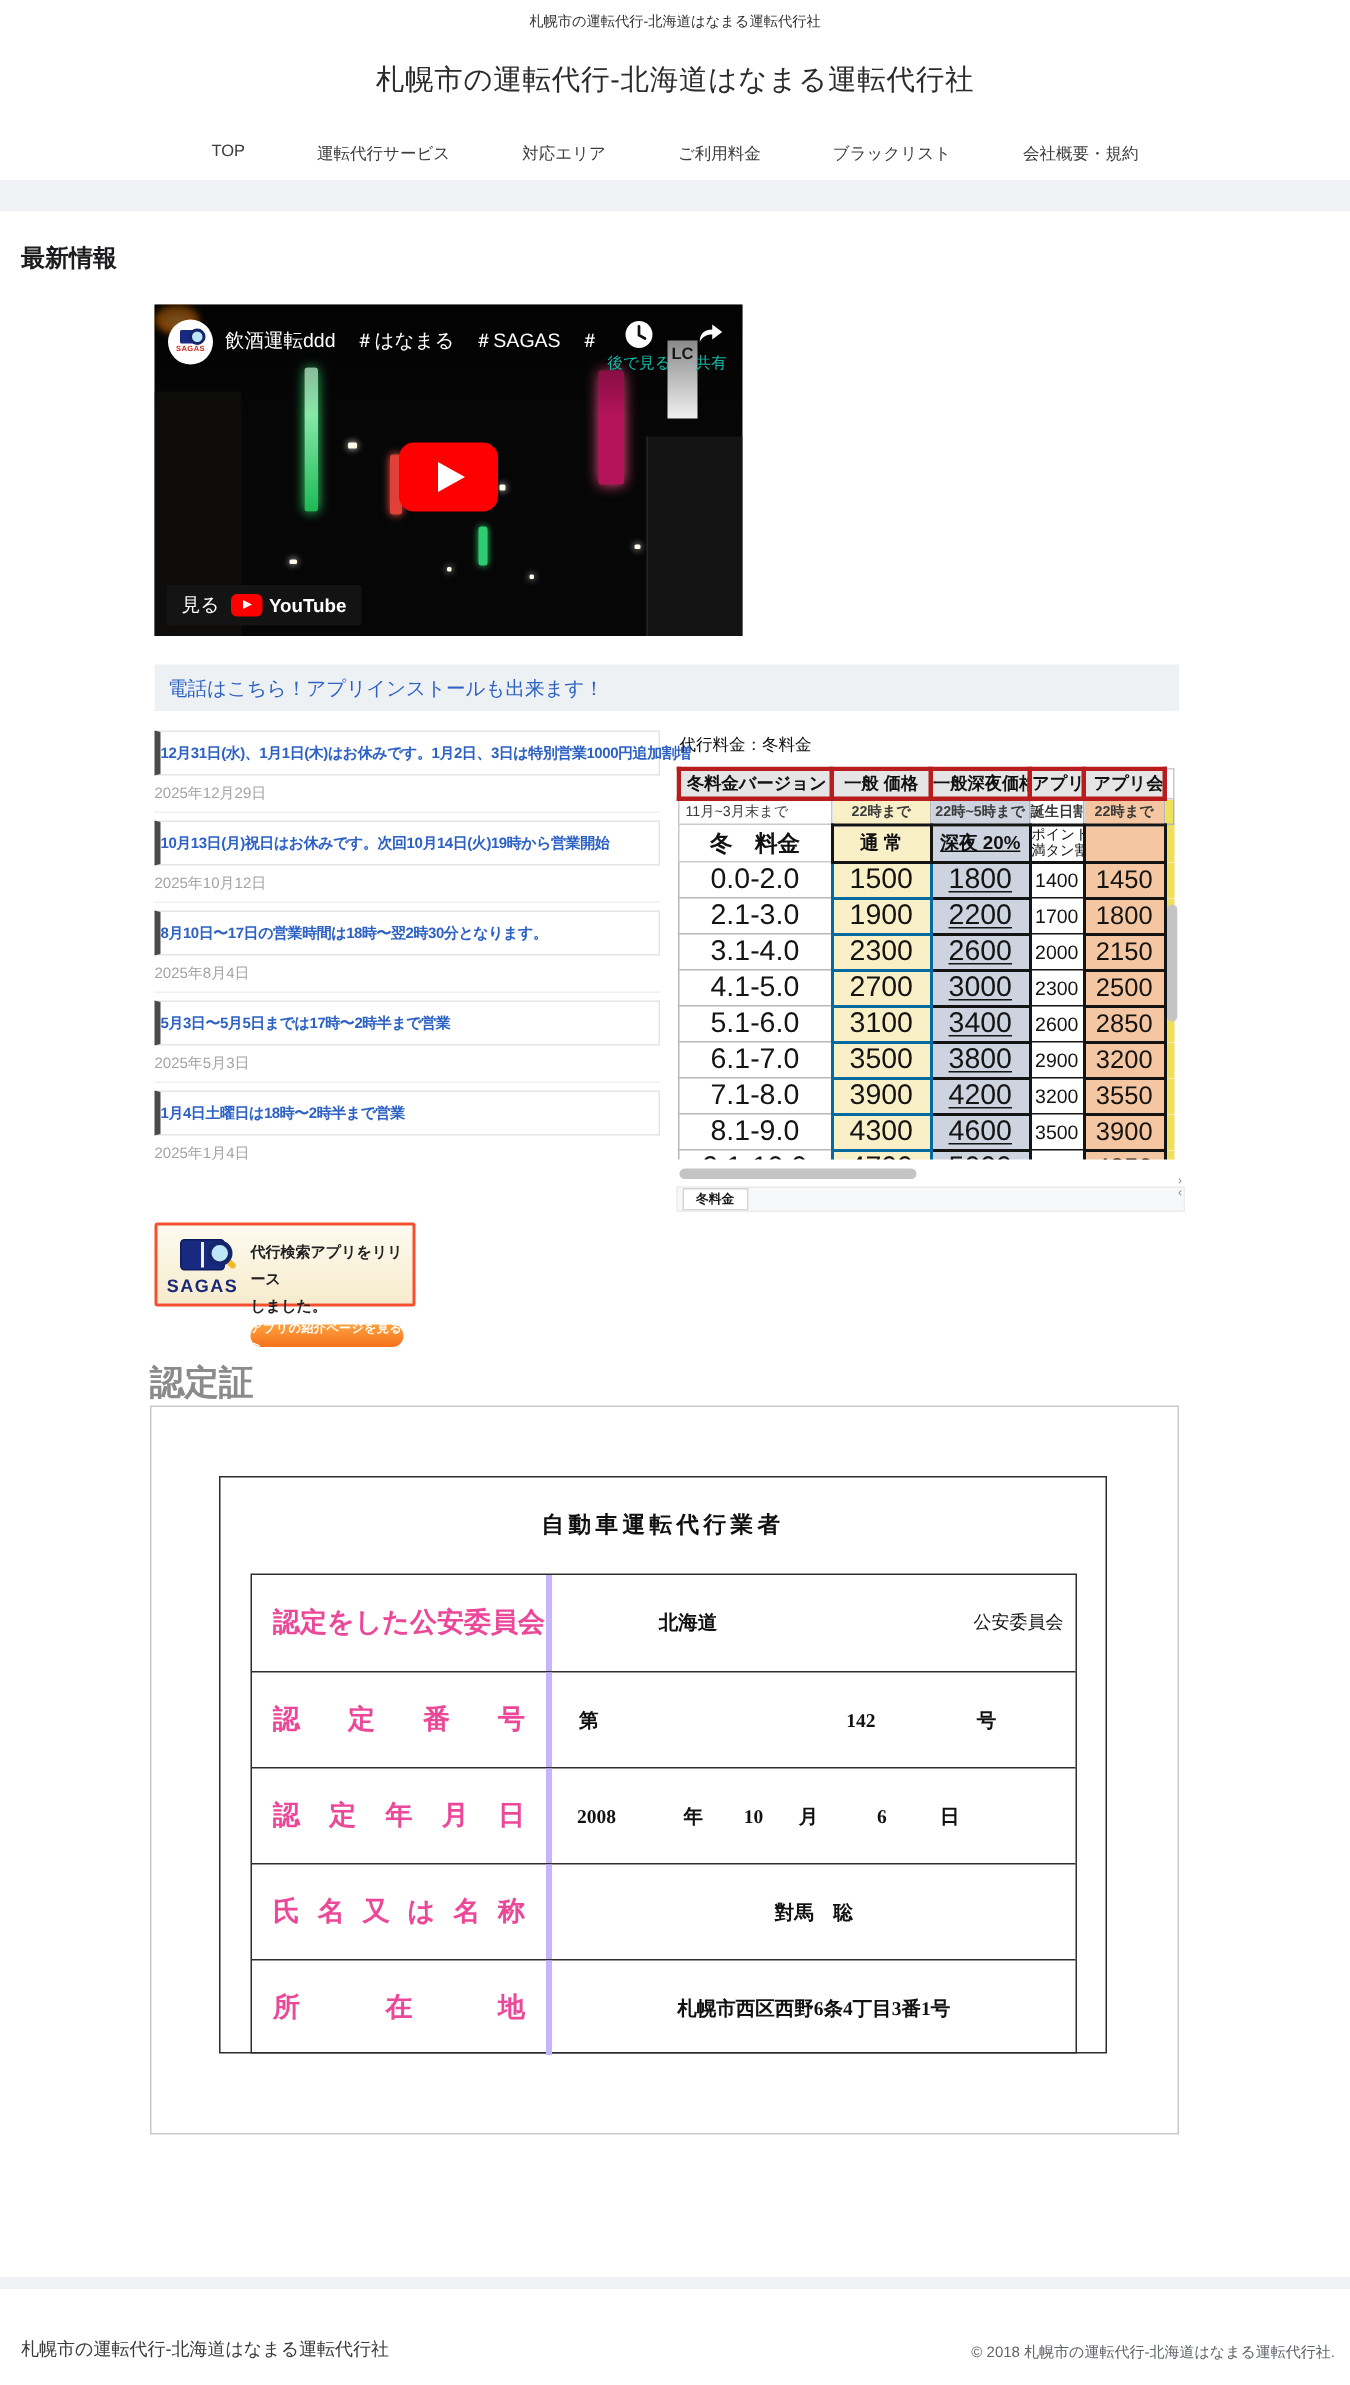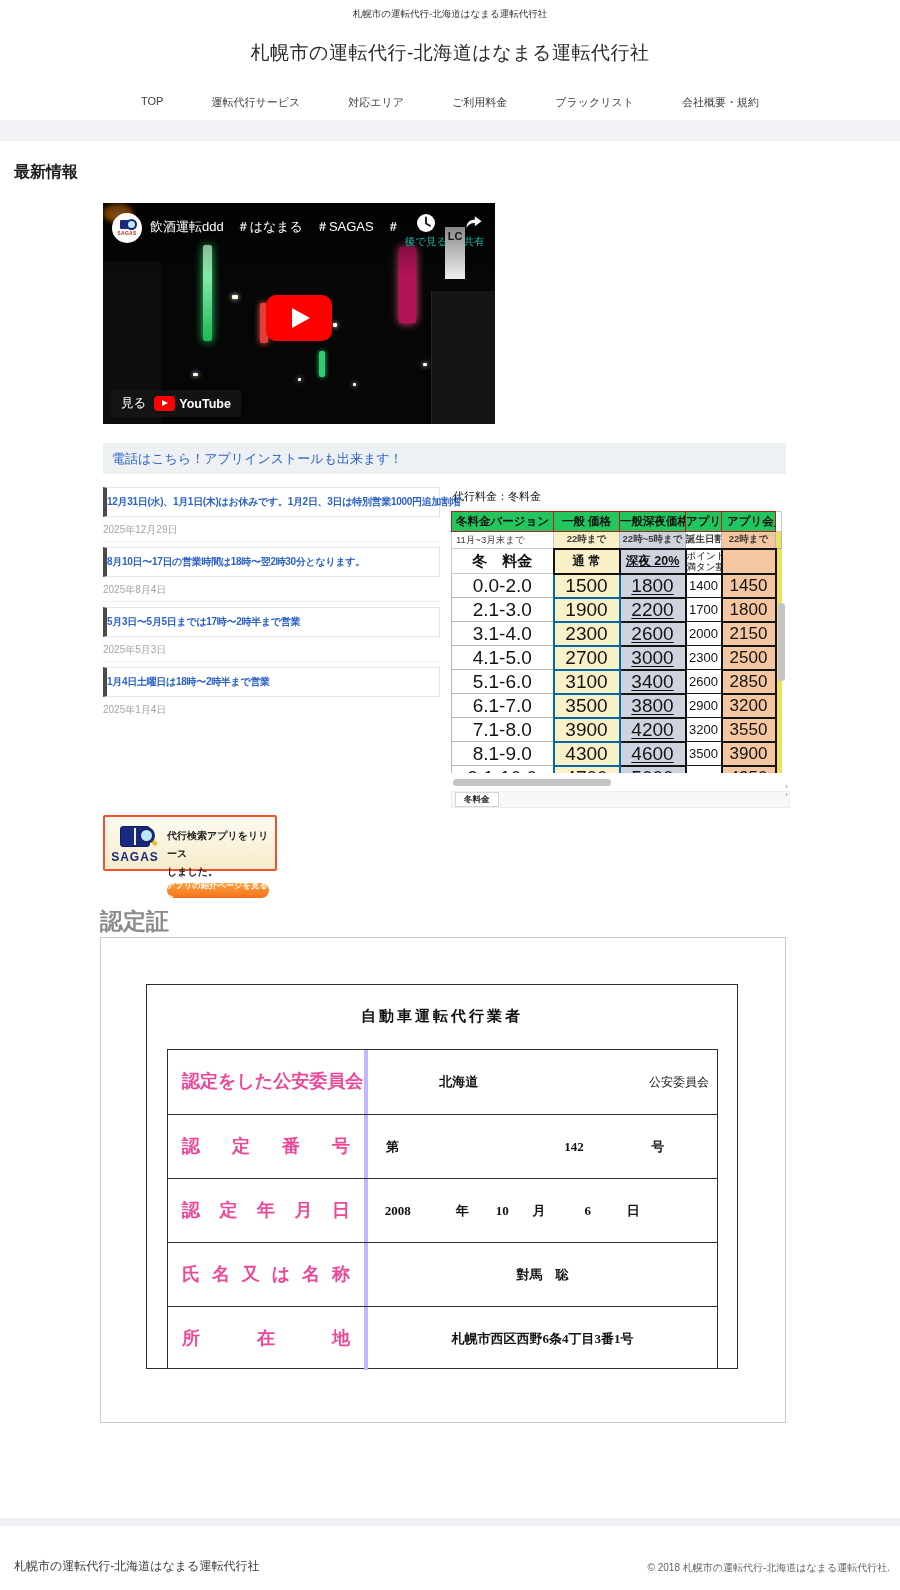--- a/index.html
+++ b/index.html
@@ -64,21 +64,21 @@
   .news-box span { font-size:10px; font-weight:700; color:#2d62c4; white-space:nowrap; letter-spacing:-.3px; }
   .news-date { margin-top:7px; font-size:10px; color:#a3a3a3; line-height:12px; }
 
   
   .sheet { position:absolute; left:451px; top:487px; width:339px; }
   .sheet-title { font-size:11px; color:#111; margin:2px 0 7px 2px; }
   .sheet-wrap { position:relative; width:334px; height:262px; overflow:hidden; }
   .sheet table { border-collapse:collapse; table-layout:fixed; width:330px; }
   .sheet td { overflow:hidden; white-space:nowrap; text-align:center; vertical-align:middle; }
   .hr1 { height:20px; }
-  .hr1 td { font-size:11.5px; font-weight:700; border:1px solid #b91c1c; background:#22c55e; color:#111; }
+  .hr1 td { font-size:11.5px; font-weight:700; border:3px solid #b91c1c; background:#e5e5e5; color:#111; }
   .hr1 .h-label { text-align:left; padding-left:4px; }
   .hr1 .h-member { text-align:left; padding-left:5px; }
   .hr2 { height:17px; }
   .hr2 td { font-size:9.5px; font-weight:700; color:#3b3b3b; border:1px solid #b5b5b5; }
   .hr2 .h-label { text-align:left; padding-left:4px; font-weight:400; background:#fff; border:1px solid #c9c9c9; }
   .hr3 { height:25px; }
   .hr3 td { font-weight:700; color:#111; }
   .hr3 .h-label { font-size:15px; background:#fff; border:1px solid #c9c9c9; }
   .hr3 .h-general { font-size:12.5px; }
   .hr3 .h-night { font-size:12.5px; text-decoration:underline; }
@@ -206,20 +206,26 @@
 
   <ul class="news-list">
 
       <li class="news-item">
         <div class="news-box">
           <span>12月31日(水)、1月1日(木)はお休みです。1月2日、3日は特別営業1000円追加割増</span>
         </div>
         <div class="news-date">2025年12月29日</div>
       </li>
 
+      <li class="news-item">
+        <div class="news-box">
+          <span>10月13日(月)祝日はお休みです。次回10月14日(火)19時から営業開始</span>
+        </div>
+        <div class="news-date">2025年10月12日</div>
+      </li>
 
       <li class="news-item">
         <div class="news-box">
           <span>8月10日〜17日の営業時間は18時〜翌2時30分となります。</span>
         </div>
         <div class="news-date">2025年8月4日</div>
       </li>
 
       <li class="news-item">
         <div class="news-box">

